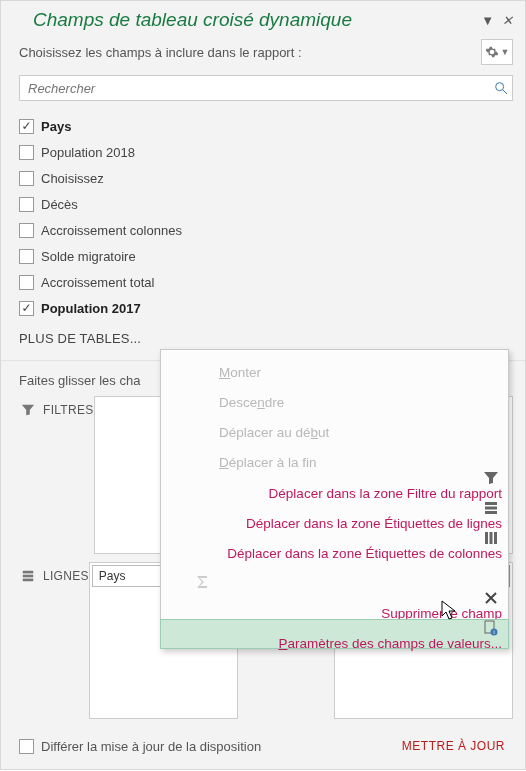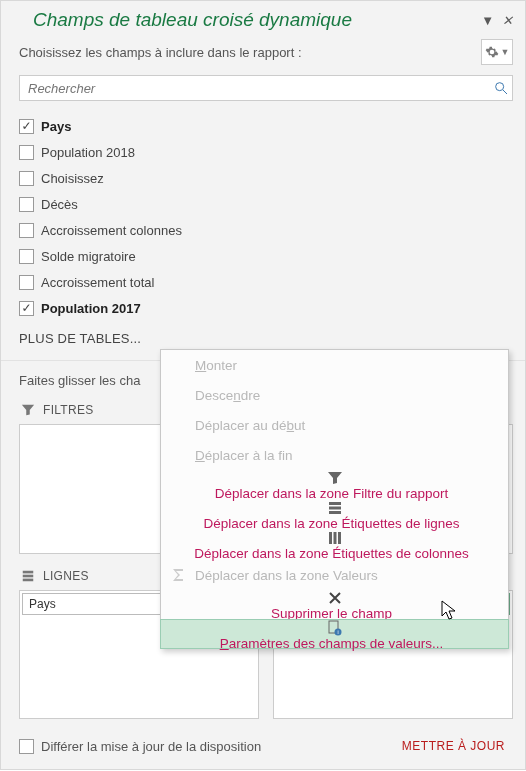--- a/index.html
+++ b/index.html
@@ -21,36 +21,36 @@
   .search-box .mag svg { width: 16px; height: 16px; stroke: #3d79b0; fill: none; stroke-width: 1.5; }
   .field-list { padding: 6px 12px 0 18px; }
   .field-item { display: flex; align-items: center; height: 26px; font-size: 13px; color: #444; cursor: pointer; }
   .field-item .cb { width: 15px; height: 15px; border: 1px solid #999; background: #fff; margin-right: 7px; display: flex; align-items: center; justify-content: center; }
   .field-item.checked .cb::after { content: "✓"; font-size: 12px; color: #444; line-height: 1; }
   .field-item.checked .lbl { font-weight: 600; color: #222; }
   .more-tables { font-size: 13px; color: #444; padding: 10px 0 8px 18px; letter-spacing: 0.2px; }
   .sep { height: 1px; background: #fff; border-top: 1px solid #e2e2e2; margin: 6px 0; }
   .drag-hint { font-size: 13px; color: #555; padding: 6px 12px 8px 18px; }
   .zones { flex: 1; display: grid; grid-template-columns: 1fr 1fr; grid-template-rows: 1fr 1fr; gap: 0 14px; padding: 0 12px 0 18px; }
-  .zone { display: flex; flex-direction: column; min-height: 0; }
+  .zone { display: flex; flex-direction: row; min-height: 0; }
   .zone-header { display: flex; align-items: center; height: 28px; font-size: 12px; color: #555; gap: 8px; padding-left: 2px; letter-spacing: 0.3px; }
   .zone-header svg { width: 14px; height: 14px; fill: #777; }
   .zone-well { flex: 1; border: 1px solid #ccc; background: #fff; margin-bottom: 8px; padding: 2px; min-height: 70px; }
   .chip { height: 22px; border: 1px solid #bbb; background: #fff; display: flex; align-items: center; padding: 0 6px; font-size: 12px; color: #333; margin-bottom: 2px; cursor: pointer; }
   .chip .txt { flex: 1; white-space: nowrap; overflow: hidden; }
   .chip .car { font-size: 10px; }
   .chip.green { background: #92c7ac; border-color: #6fae8c; }
   .footer { display: flex; align-items: center; padding: 8px 12px 12px 18px; }
   .footer .cb2 { width: 15px; height: 15px; border: 1px solid #999; background: #fff; margin-right: 7px; }
   .footer .lbl2 { font-size: 13px; color: #555; flex: 1; }
   .update-btn { font-size: 12px; color: #b91c1c; letter-spacing: 0.5px; padding: 4px 8px; }
 
   
   .ctx { position: absolute; left: 160px; top: 349px; width: 349px; background: #fcfcfc; border: 1px solid #c8c8c8; box-shadow: 2px 3px 6px rgba(0,0,0,0.2); z-index: 50; }
-  .ctx-row { height: 30px; display: flex; align-items: center; font-size: 13.5px; cursor: pointer; }
+  .ctx-row { height: 30px; display: flex; align-items: flex-end; font-size: 13.5px; cursor: pointer; padding-left: 24px; }
   .ctx-row .ic { width: 34px; display: flex; align-items: center; justify-content: center; }
   .ctx-row .ic svg { width: 16px; height: 16px; fill: #666; }
   .ctx-row.disabled { color: #b8b8b8; cursor: default; }
   .ctx-row.enabled { color: #be185d; flex-direction: column; }
   .ctx-row.hl { background: #cde8d7; border: 1px solid #9acdb3; margin: -1px; height: 30px; position: relative; z-index: 1; }
   .ctx-row .lbl3 { flex: 1; padding-right: 6px; }
   .ctx-row .ul { text-decoration: underline; }
 
   
   .cursor { position: absolute; left: 441px; top: 600px; z-index: 60; pointer-events: none; }
@@ -237,21 +237,20 @@
         </svg>
       </span>
       <span class="lbl3">Déplacer dans la zone Étiquettes de colonnes</span>
     </div>
   <div class="ctx-row disabled">
       <span class="ic">
         <svg viewBox="0 0 16 16" style="fill:#ccc">
           <path d="M3 2h10v2H6l4 4-4 4h7v2H3l5-6-5-6z"></path>
         </svg>
       </span>
-      <span class="lbl3">Déplacer dans la zone Valeurs</span>
     </div>
   <div class="ctx-row enabled">
       <span class="ic">
         <svg viewBox="0 0 16 16">
           <path d="M3 3l10 10M13 3L3 13" stroke="#444" stroke-width="2"></path>
         </svg>
       </span>
       <span class="lbl3">Supprimer le champ</span>
     </div>
   <div class="ctx-row enabled hl">

